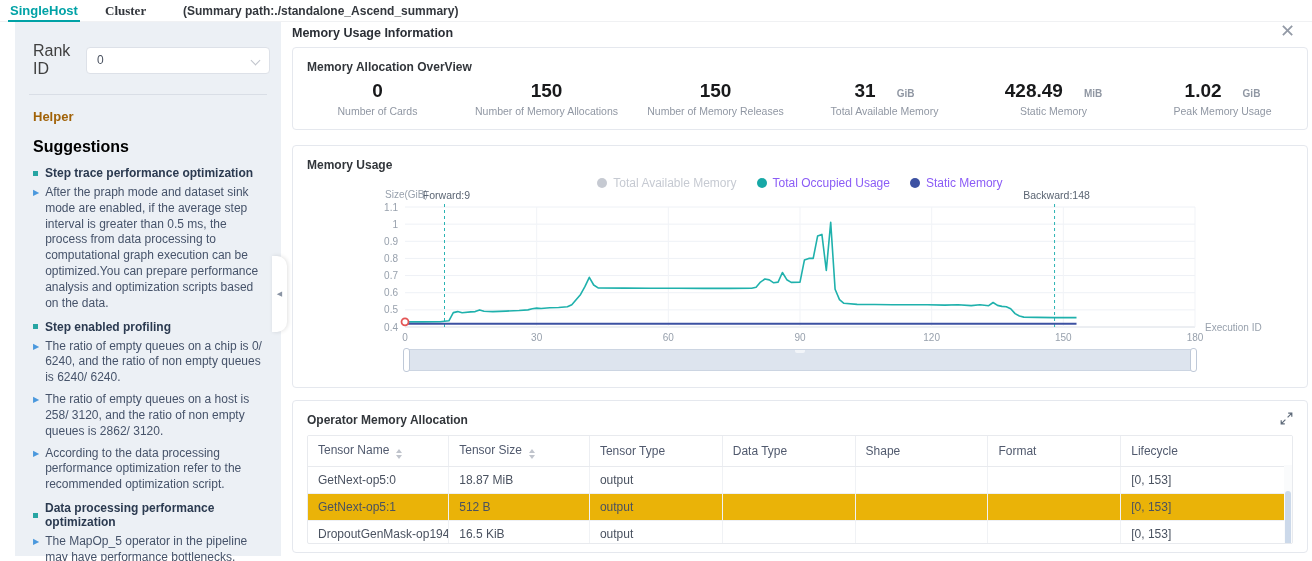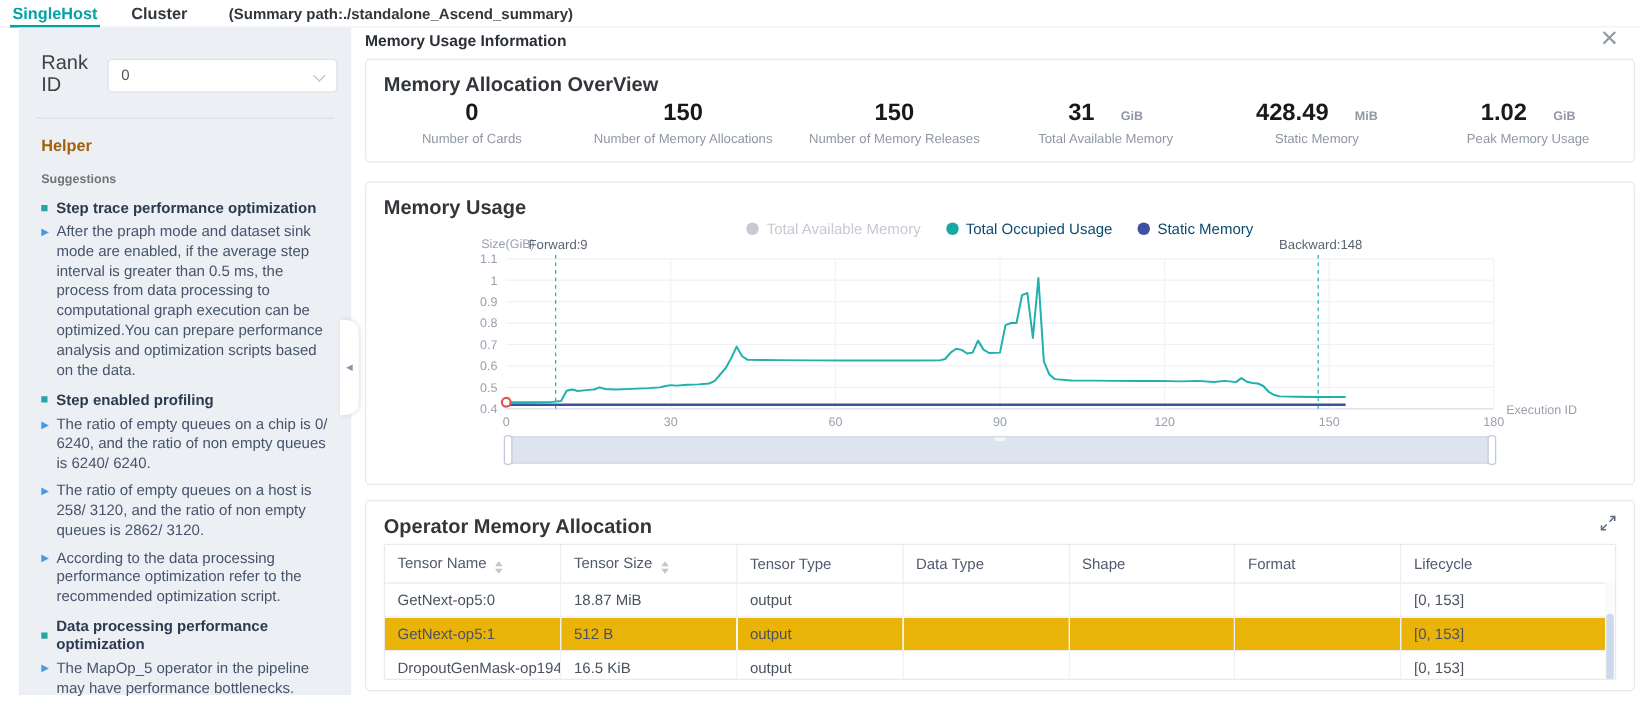--- a/index.html
+++ b/index.html
@@ -14,50 +14,50 @@
   .summary-path { position:absolute; top:4px; left:163px; font-size:12px; font-weight:bold; color:#33373d;margin-left:20px; }
 
   
   .sidebar { position:absolute; left:15px; top:22px; width:266px; height:534px; background:#ecf0f5; padding:12px 10px; }
   .rank-row { display:flex; align-items:center; margin:8px 0 2px 8px; }
   .rank-label { font-size:16px; color:#404040; width:45px; }
   .rank-select { position:relative; margin-left:8px; width:184px; height:27px; background:#fff; border:1px solid #dde1e8; border-radius:4px; font-size:12px; color:#4a5260; line-height:25px; padding:0 24px 0 10px; cursor:pointer; }
   .rank-caret { position:absolute; right:10px; top:9px; width:7px; height:7px; border-right:1.4px solid #c0c4cc; border-bottom:1.4px solid #c0c4cc; transform:rotate(45deg); }
   .side-divider { height:1px; background:#d9dee6; margin:16px 4px 14px 4px; }
   .helper-title { font-size:13px; font-weight:bold; color:#a16207; margin:2px 0 14px 8px; }
-  .sugg-title { font-size:10px; font-weight:bold; color:#737373; margin:4px 0 10px 8px; }
+  .sugg-title { font-size:16px; font-weight:bold; color:#000000; margin:4px 0 10px 8px; }
   .sugg-list { padding:0 4px 0 8px; }
   .sg-head { display:flex; align-items:center; font-size:12px; font-weight:bold; color:#2b3a50; margin:8px 0 5px 0; }
   .sq { width:5px; height:5px; background:#27a5a3; margin-right:7px; flex:none; }
   .sg-item { display:flex; font-size:12px; color:#46536a; line-height:1.32; margin:0 0 6px 0; }
   .arr { color:#4a98dd; font-size:8px; margin:3px 6px 0 0; flex:none; }
 
   
   .collapse-handle { position:absolute; left:272px; top:256px; width:15px; height:76px; background:#fff; border-radius:0 10px 10px 0; box-shadow:1px 0 4px rgba(0,0,0,.12); display:flex; align-items:center; justify-content:center; cursor:pointer; }
   .collapse-arrow { font-size:7px; color:#8a94a4; }
 
   
   .main-title { position:absolute; left:292px; top:26px; font-size:12.5px; font-weight:bold; color:#2b2f36; }
   .close-btn { position:absolute; left:1280px; top:22px; font-size:18px; color:#939aa6; cursor:pointer; line-height:1; font-weight:normal; }
 
   .panel { position:absolute; left:292px; width:1016px; background:#fff; border:1px solid #e5e8ee; border-radius:4px; }
-  .panel-title { position:absolute; left:14px; top:12px; font-size:16px; font-weight:bold; color:#32363b; }
+  .panel-title { position:absolute; left:14px; top:12px; font-size:12px; font-weight:bold; color:#32363b; }
 
   
   #panel-overview { top:47px; height:83px; }
   .stats-row { position:absolute; left:0; right:0; top:32px; display:flex; }
   .stat { flex:1; text-align:center; }
   .stat-val { font-size:19px; font-weight:bold; color:#18191b; }
   .stat-unit { font-size:10px; color:#9097a3; font-weight:bold; margin-left:21px; }
   .stat-label { font-size:10.5px; color:#9097a3; margin-top:3px; }
 
   
   #panel-chart { top:145px; height:243px; }
   .legend-row { position:absolute; left:0; right:0; top:30px; display:flex; justify-content:center; gap:20px; }
-  .legend-item { display:flex; align-items:center; gap:6px; font-size:12px; color:#0c4a6e; cursor:pointer; }
+  .legend-item { display:flex; align-items:center; gap:6px; font-size:12px; color:#8b5cf6; cursor:pointer; }
   .legend-dot { width:10px; height:10px; border-radius:50%; }
   .legend-item.disabled { color:#c6cad2; }
   .chart-svg { position:absolute; left:0; top:0; }
   .tick { font-size:10px; fill:#98a1ad; font-family:"Liberation Sans",sans-serif; }
   .anno { font-size:10.5px; fill:#5a6472; font-family:"Liberation Sans",sans-serif; }
   .datazoom { position:absolute; left:112px; top:203px; width:790px; height:22px; background:#dde4ee; border:1px solid #ccd5e2; border-radius:3px; cursor:grab; }
   .dz-handle { position:absolute; top:-2px; width:7px; height:24px; background:#fff; border:1px solid #bfc9d8; border-radius:3px; cursor:ew-resize; }
   .dz-left { left:-3px; } .dz-right { right:-3px; }
   .dz-notch { position:absolute; left:50%; top:0; width:10px; height:3px; margin-left:-5px; background:#f2f5f9; border-radius:0 0 2px 2px; }
 
@@ -78,21 +78,21 @@
   .tbl-thumb { position:absolute; left:1px; width:6px; top:26px; height:56px; background:#ccd9ea; border-radius:3px; cursor:pointer; }
 </style>
 </head>
 <body>
 
 <div class="topbar">
   <div class="tab tab-active" style="left:10px;">
     <span>SingleHost</span>
     <span class="tab-line"></span>
   </div>
-  <div class="tab tab-plain" style="left:105px;">
+  <div class="tab tab-plain" style="left:105px;font-family:Liberation Serif, serif;">
     <span>Cluster</span>
   </div>
   <div class="summary-path">(Summary path:./standalone_Ascend_summary)</div>
 </div>
 
 <div class="sidebar">
   <div class="rank-row">
     <span class="rank-label">Rank ID</span>
     <div class="rank-select">
       <span>0</span>

